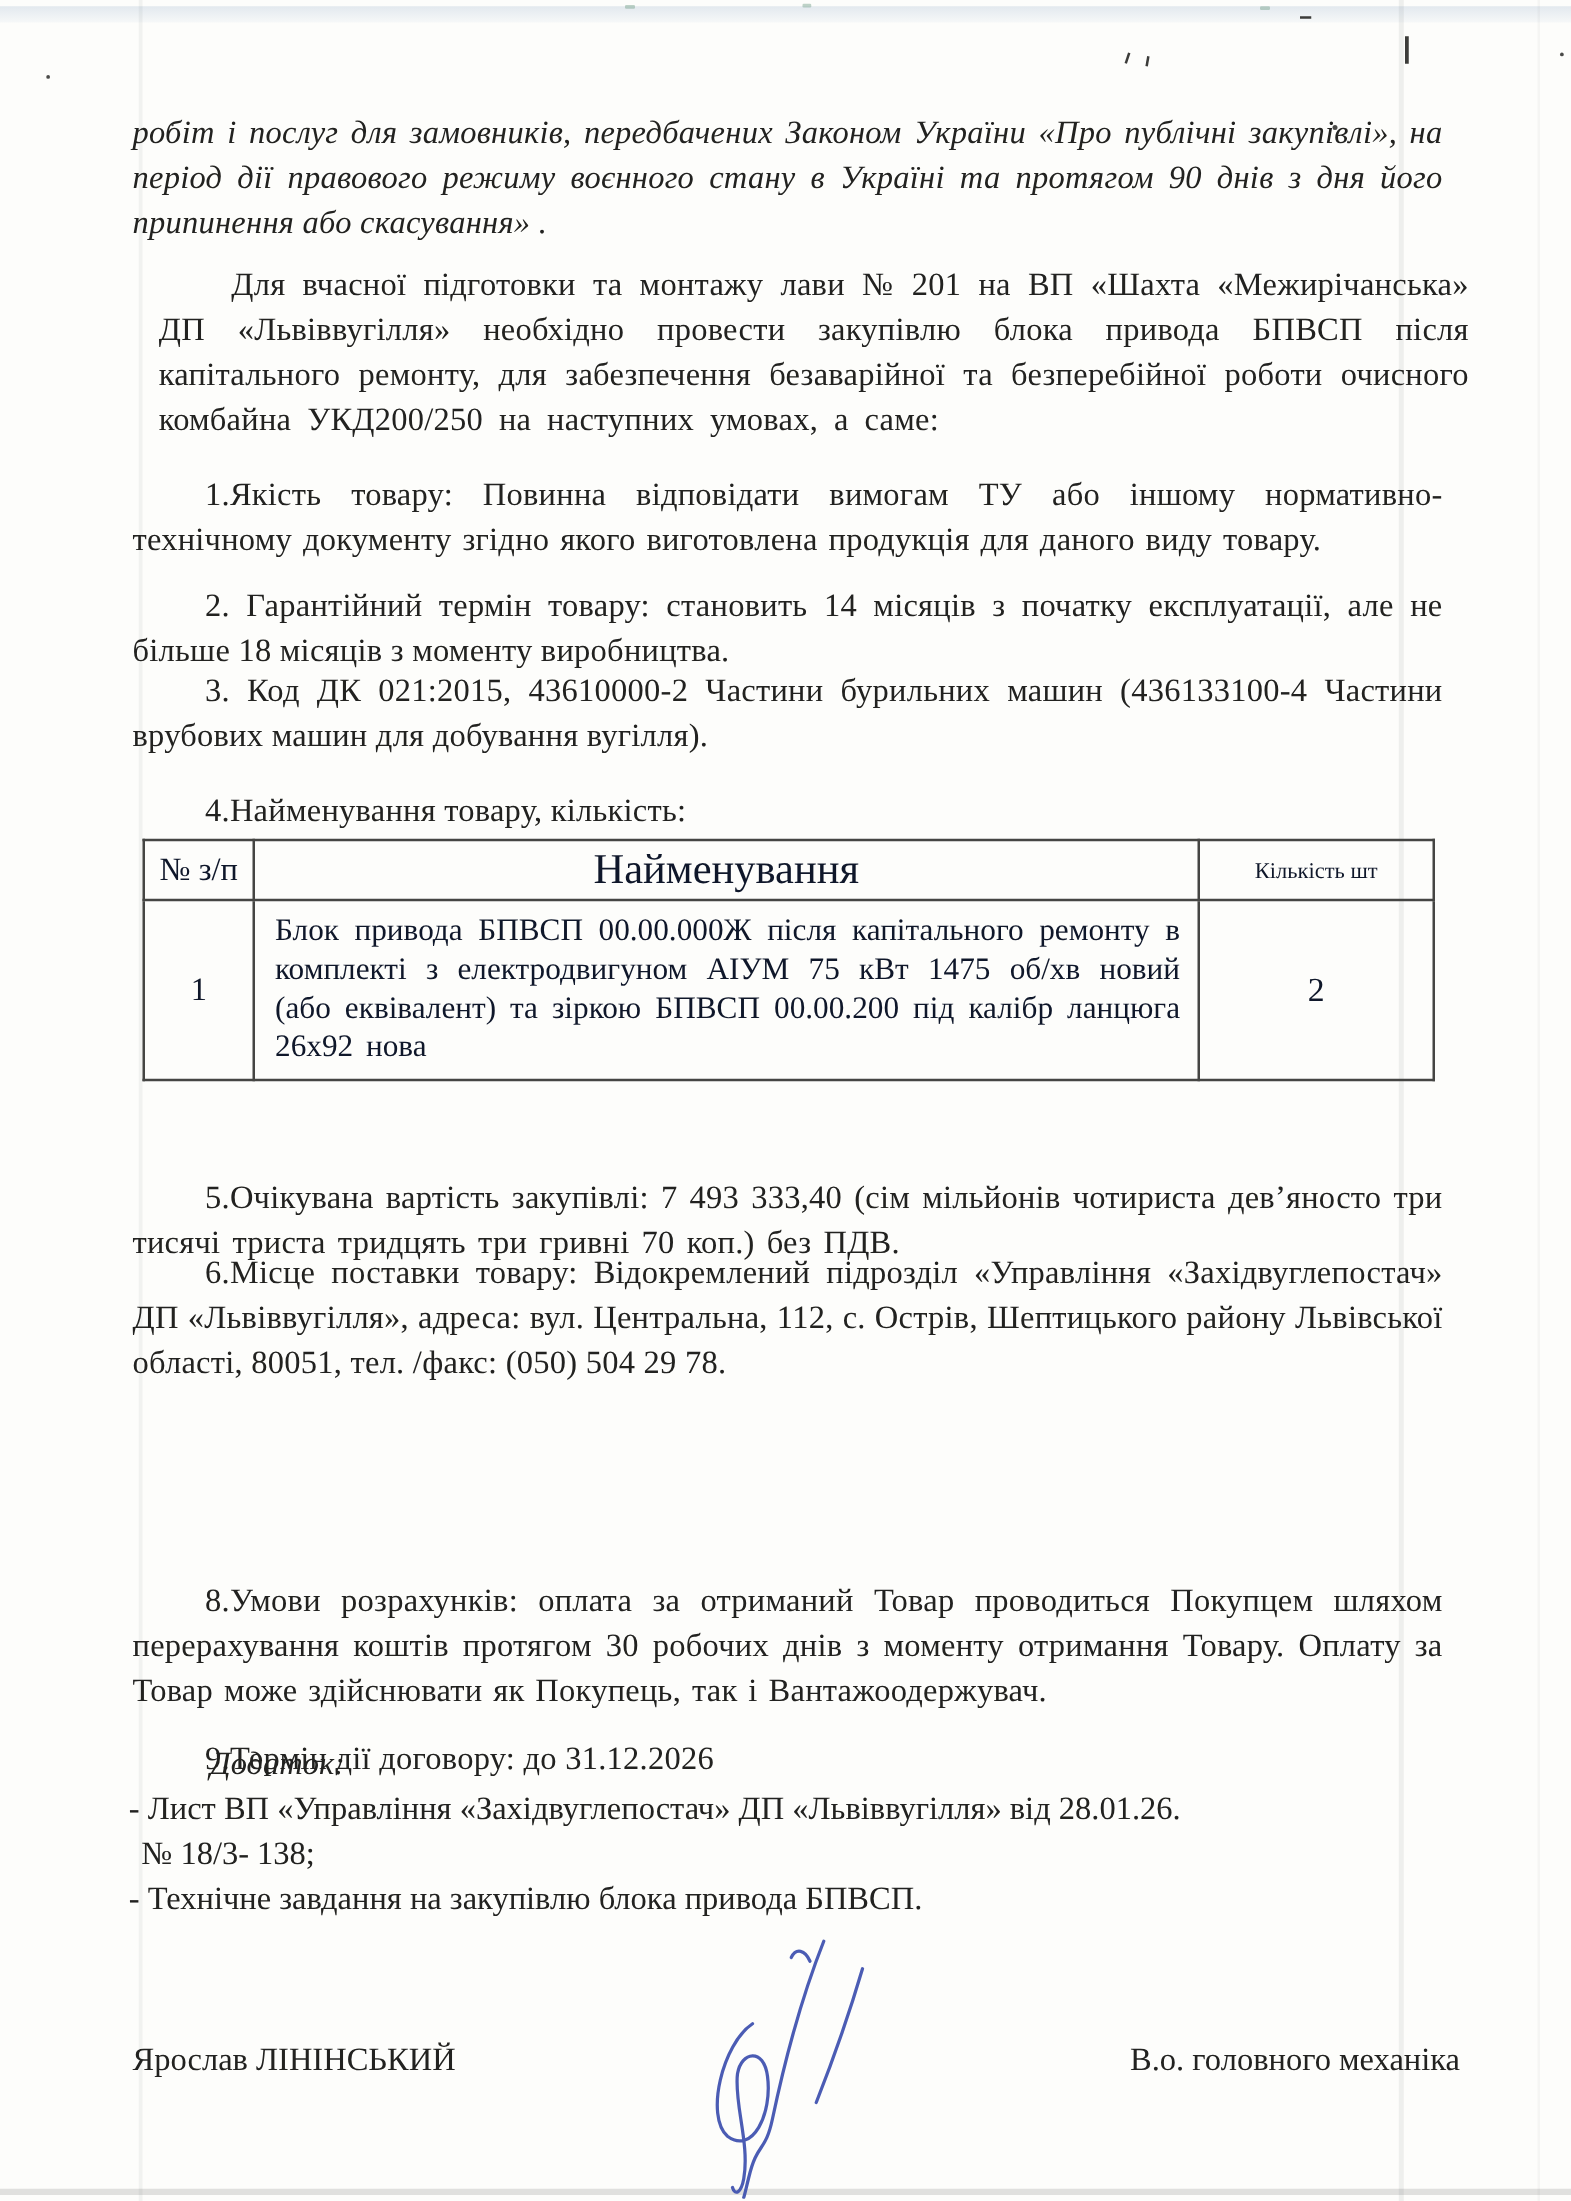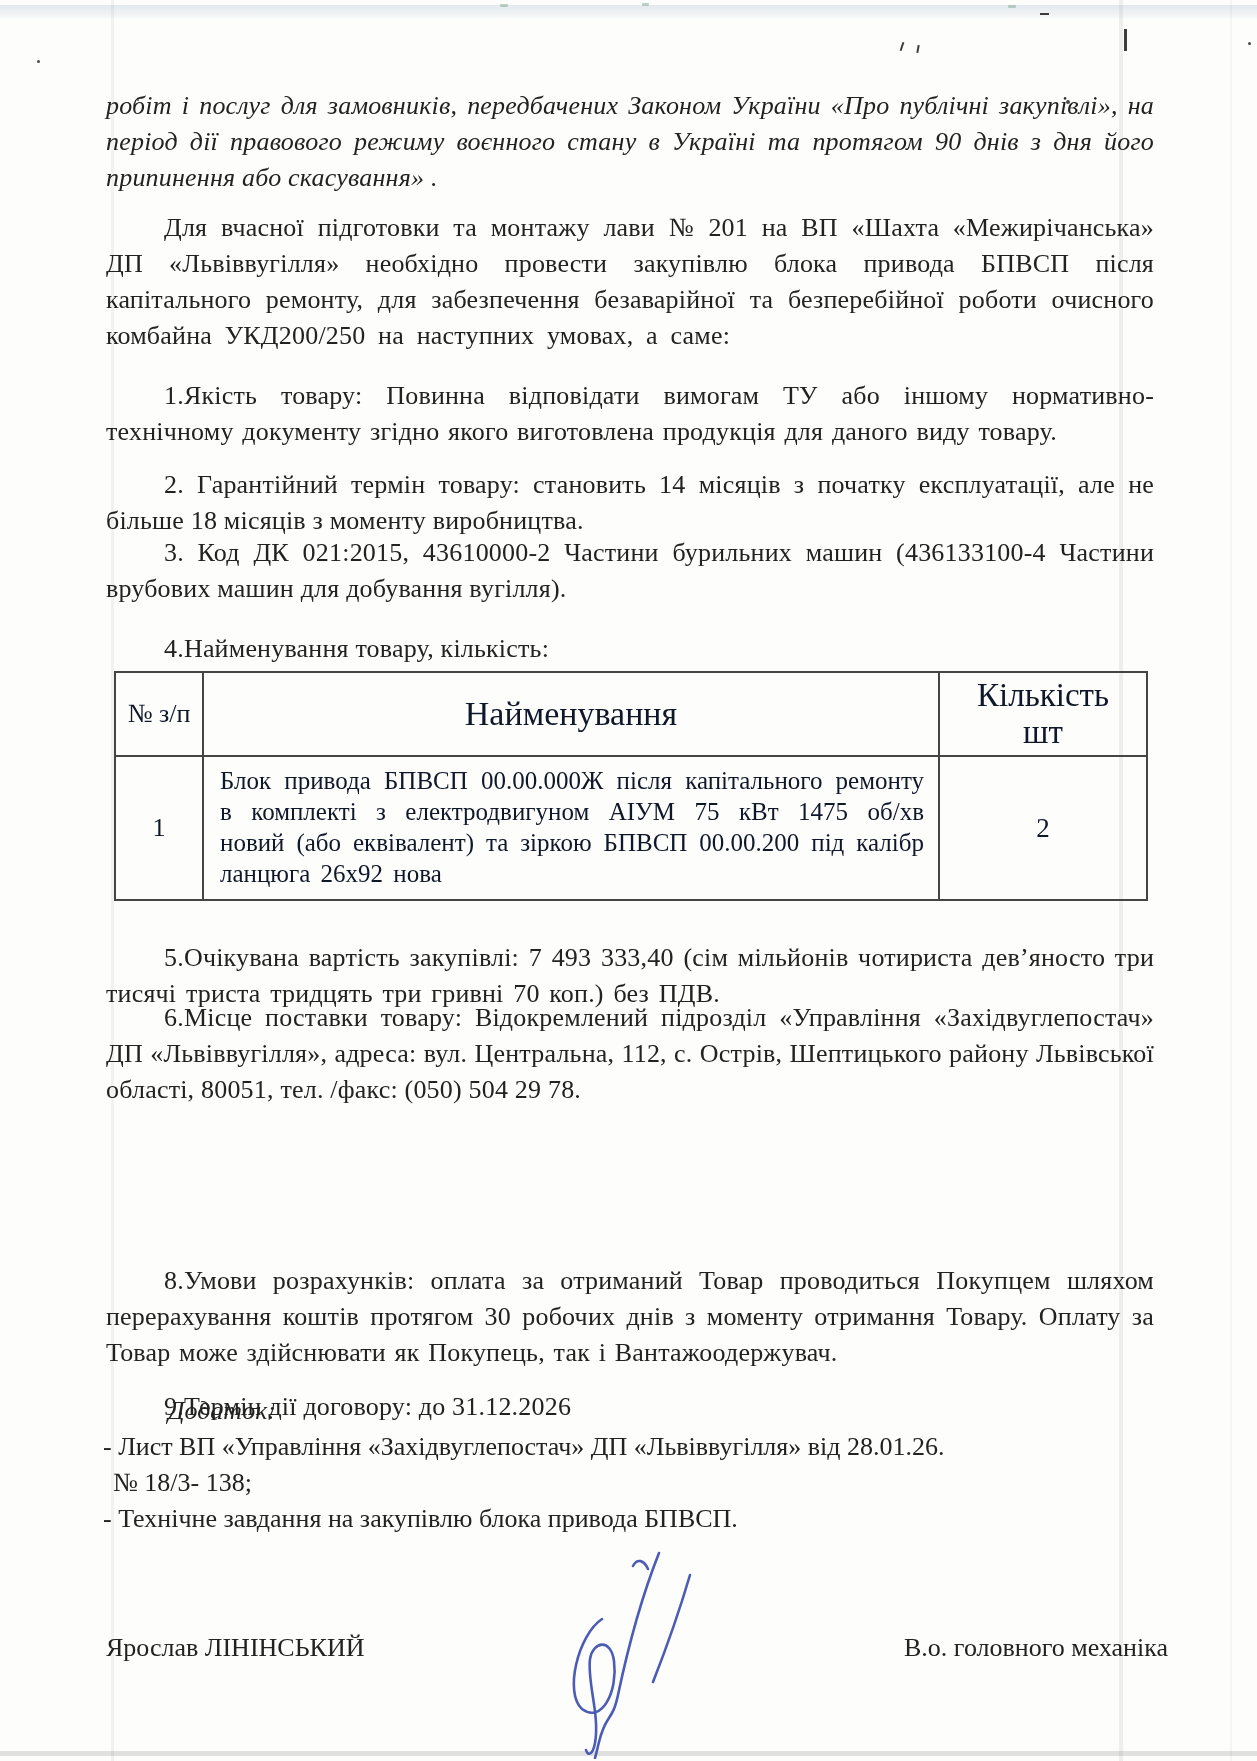--- a/index.html
+++ b/index.html
@@ -45,21 +45,21 @@
     border-collapse:collapse;
     font-size:25px;color:#0f172a;
   }
   table.goods td,table.goods th{
     border:2px solid #454543;
     vertical-align:middle;
     font-weight:normal;
   }
   th.h-num{width:74px;font-size:26px;line-height:30px;padding:4px 6px;text-align:center;}
   th.h-name{font-size:34px;padding:4px 10px;text-align:center;}
-  th.h-qty{width:178px;font-size:33px;padding:4px 14px;text-align:center;margin-top:46px;}
+  th.h-qty{width:178px;font-size:18px;padding:4px 4px;text-align:center;margin-top:46px;}
   td.c-num{text-align:center;font-size:26px;}
   td.c-name{
     padding:8px 14px 10px 16px;
     text-align:justify;line-height:31px;word-spacing:4px;
   }
   td.c-qty{text-align:center;font-size:27px;}
 
   
   .annex{position:absolute;left:103px;top:1393px;width:1050px;font-size:26px;line-height:36px;text-align:left;}
   .annex .a-title{font-style:italic;padding-left:65px;}
@@ -90,21 +90,21 @@
   <div class="tick" style="left:917px;top:45px;width:2px;height:8px;transform:rotate(10deg);"></div>
   <div class="tick" style="left:1124px;top:29px;width:3px;height:22px;"></div>
   <div class="speck" style="left:1066px;top:100px;width:4px;height:4px;"></div>
   <div class="speck" style="left:1248px;top:42px;width:3px;height:3px;"></div>
   <div class="speck green" style="left:500px;top:4px;width:8px;height:3px;"></div>
   <div class="speck green" style="left:642px;top:3px;width:7px;height:3px;"></div>
   <div class="speck green" style="left:1008px;top:5px;width:8px;height:3px;"></div>
 
   <p class="tb" style="top:62px;font-style:italic;">робіт і послуг для замовників, передбачених Законом України «Про публічні закупівлі», на період дії правового режиму воєнного стану в Україні та протягом 90 днів з дня його припинення або скасування» .</p>
 
-  <p class="tb indent ws6" style="top:184px;">Для вчасної підготовки та монтажу лави № 201 на ВП «Шахта «Межирічанська» ДП «Львіввугілля» необхідно провести закупівлю блока привода БПВСП після капітального ремонту, для забезпечення безаварійної та безперебійної роботи очисного комбайна УКД200/250 на наступних умовах, а саме:</p>
+  <p class="tb indent ws6" style="top:184px;margin-left:21px;">Для вчасної підготовки та монтажу лави № 201 на ВП «Шахта «Межирічанська» ДП «Львіввугілля» необхідно провести закупівлю блока привода БПВСП після капітального ремонту, для забезпечення безаварійної та безперебійної роботи очисного комбайна УКД200/250 на наступних умовах, а саме:</p>
 
   <p class="tb indent ws2" style="top:352px;">1.Якість товару: Повинна відповідати вимогам ТУ або іншому нормативно-технічному документу згідно якого виготовлена продукція  для даного виду товару.</p>
 
   <p class="tb indent" style="top:441px;">2. Гарантійний термін товару: становить 14 місяців з початку експлуатації, але не більше 18 місяців з моменту виробництва.</p>
 
   <p class="tb indent" style="top:509px;">3. Код ДК 021:2015, 43610000-2 Частини бурильних машин (436133100-4 Частини врубових машин для добування вугілля).</p>
 
   <p class="tb indent nojust" style="top:605px;">4.Найменування товару, кількість:</p>
 
   <table class="goods">

